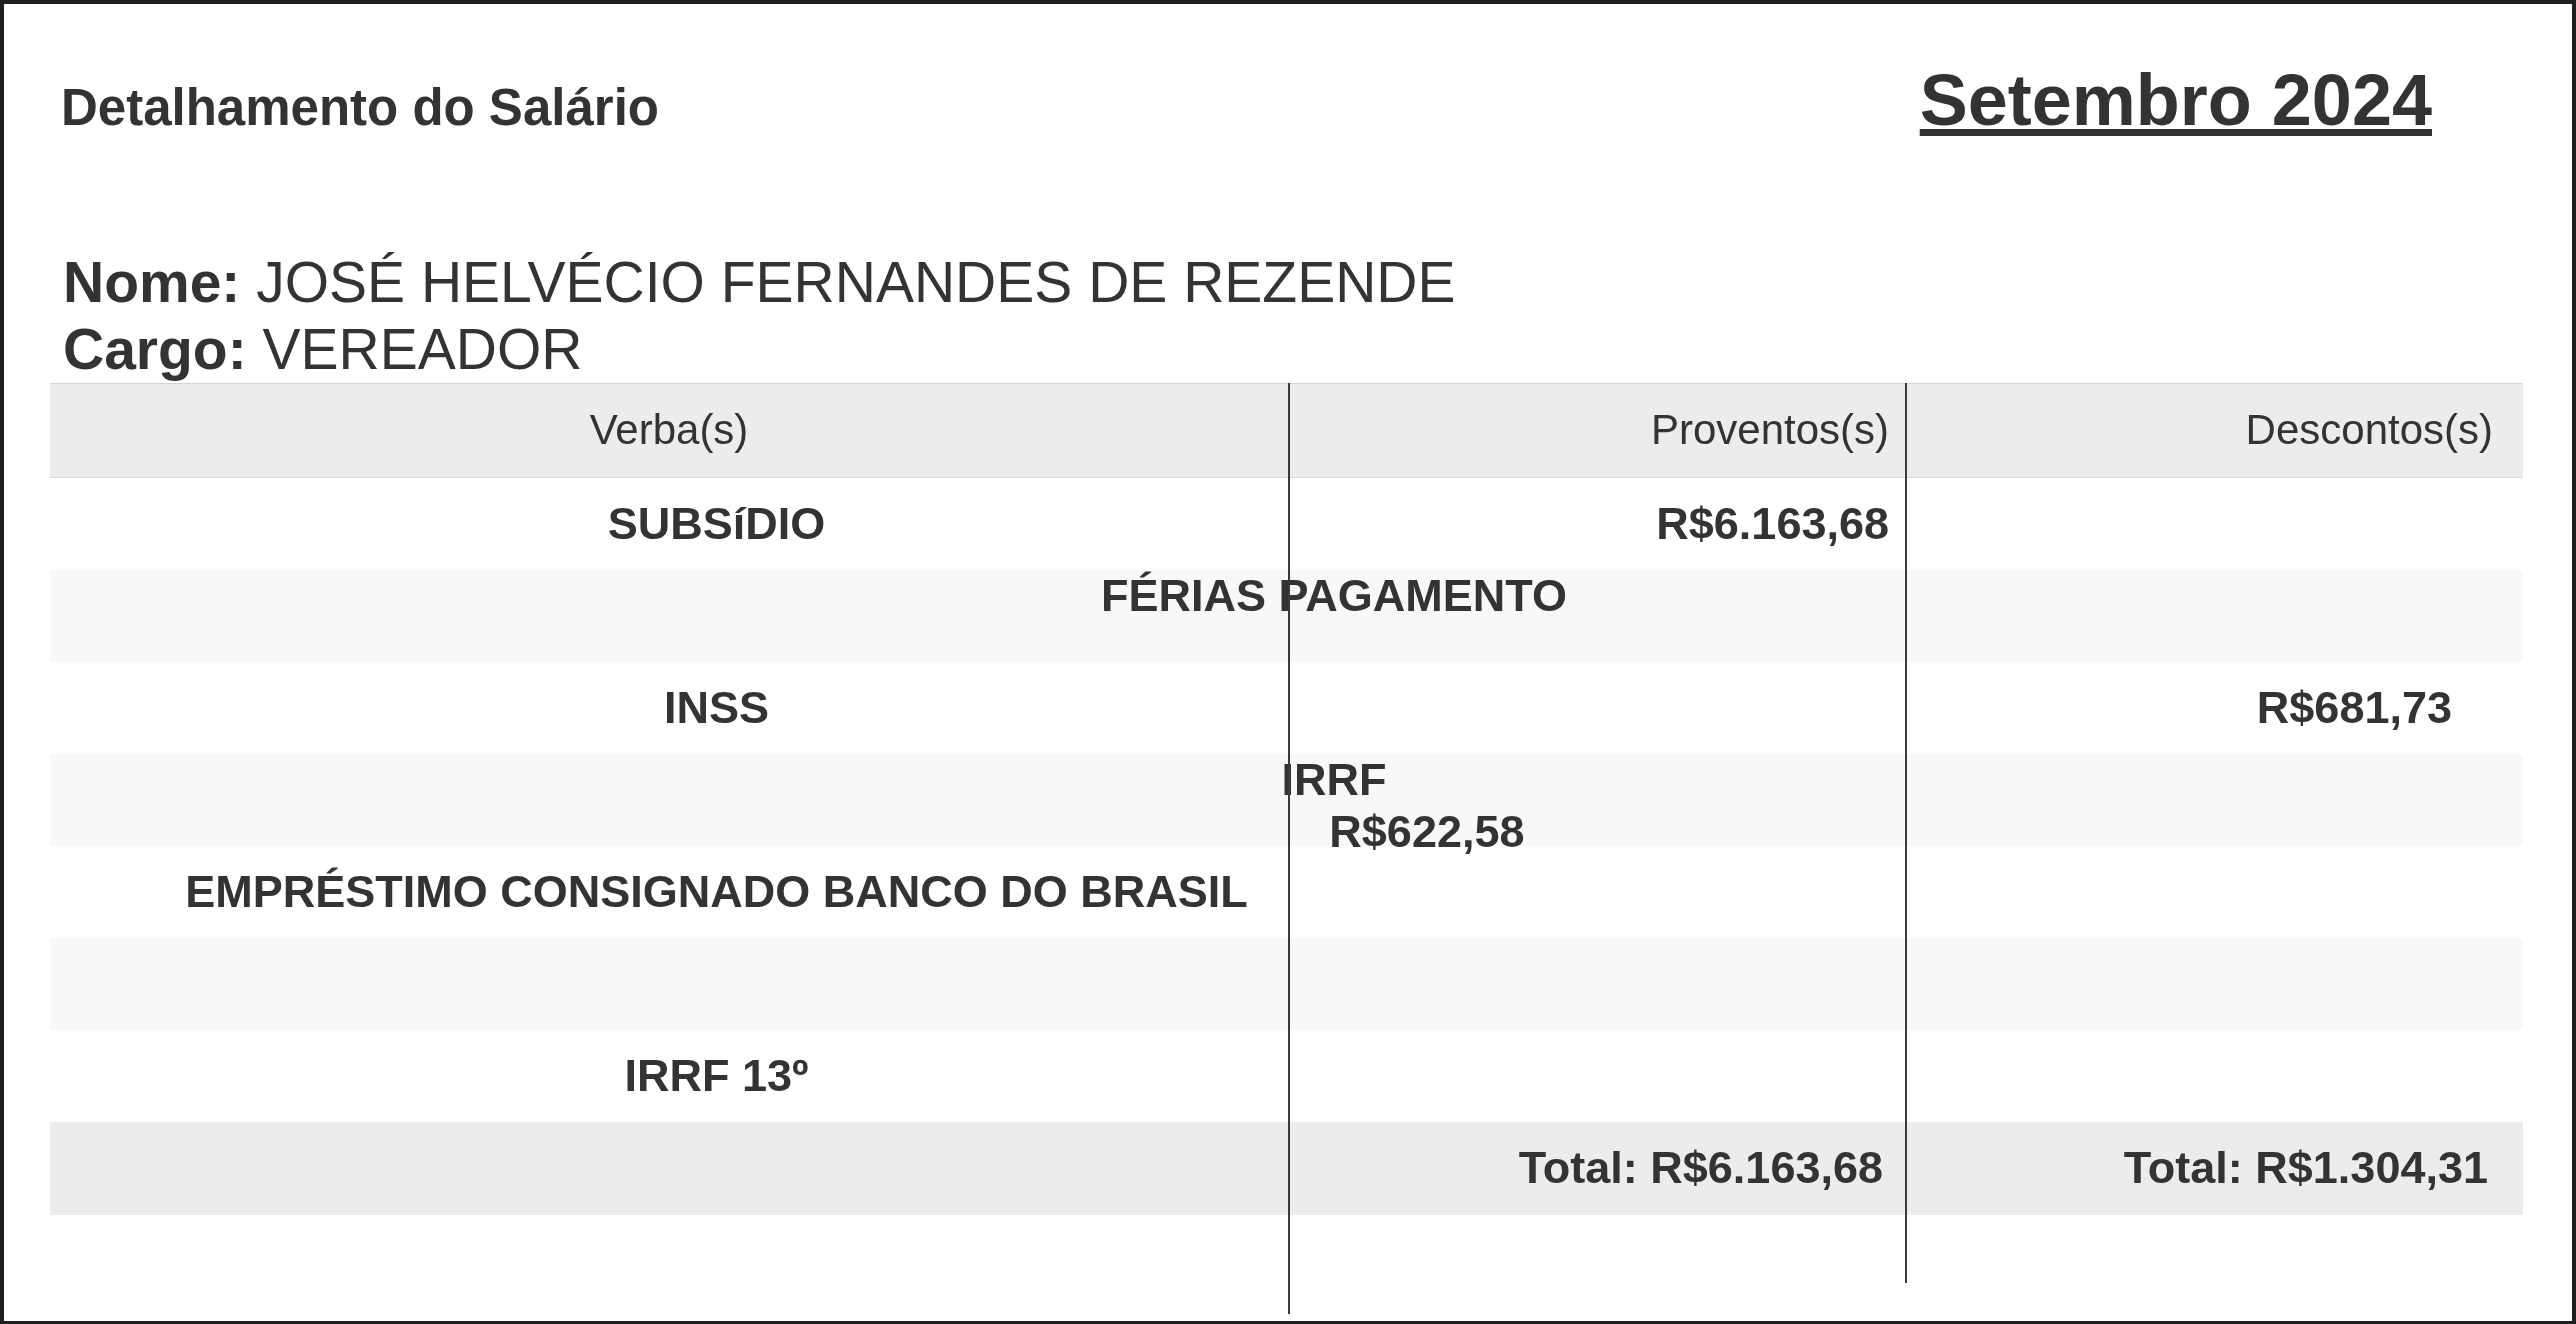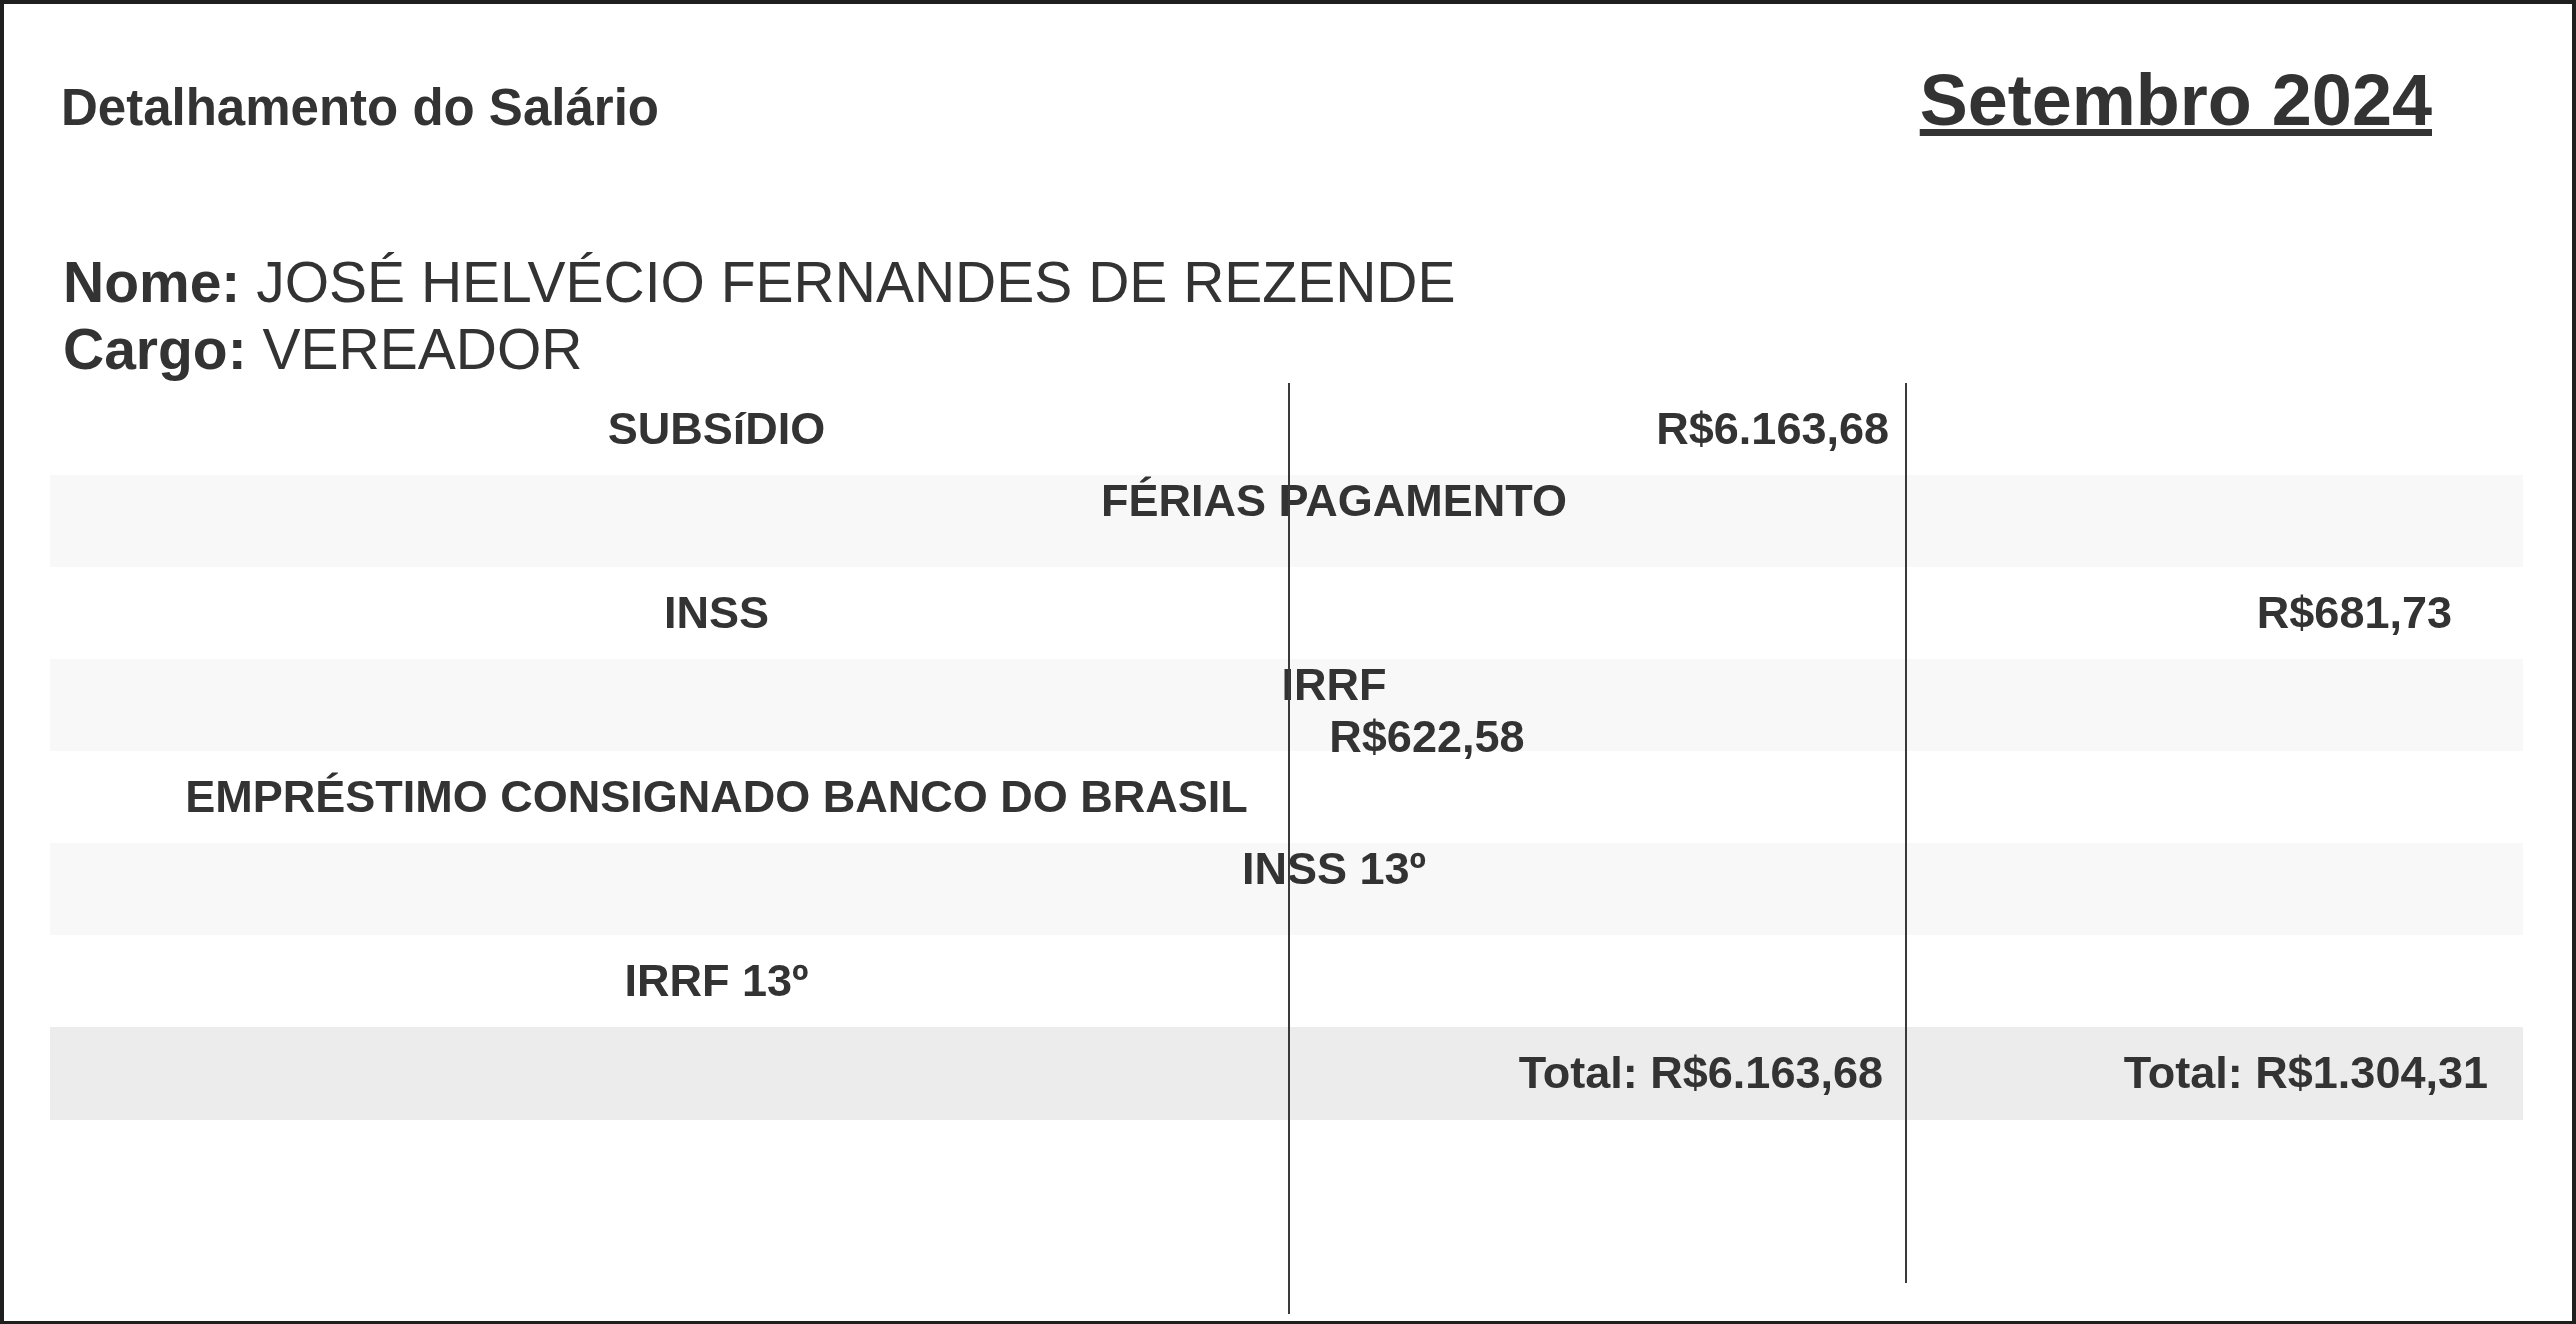--- a/index.html
+++ b/index.html
@@ -109,20 +109,25 @@
       <span class="val">JOSÉ HELVÉCIO FERNANDES DE REZENDE</span>
     </div>
     <div>
       <span class="lbl">Cargo:</span>
       <span class="val">VEREADOR</span>
     </div>
   </div>
 
   <div class="salary-table">
 
+    <div class="trow head">
+      <div class="cell c1">Verba(s)</div>
+      <div class="cell c2">Proventos(s)</div>
+      <div class="cell c3">Descontos(s)</div>
+    </div>
 
     <div class="trow data">
       <div class="cell c1">SUBSíDIO</div>
       <div class="cell c2">R$6.163,68</div>
       <div class="cell c3"></div>
     </div>
 
     <div class="trow data alt">
       <div class="cell c1">FÉRIAS PAGAMENTO</div>
       <div class="cell c2"></div>
@@ -141,21 +146,20 @@
       <div class="cell c3">R$622,58</div>
     </div>
 
     <div class="trow data">
       <div class="cell c1">EMPRÉSTIMO CONSIGNADO BANCO DO BRASIL</div>
       <div class="cell c2"></div>
       <div class="cell c3"></div>
     </div>
 
     <div class="trow data alt">
-      <div class="cell c1">INSS 13º</div>
       <div class="cell c2"></div>
       <div class="cell c3"></div>
     </div>
 
     <div class="trow data">
       <div class="cell c1">IRRF 13º</div>
       <div class="cell c2"></div>
       <div class="cell c3"></div>
     </div>
 

